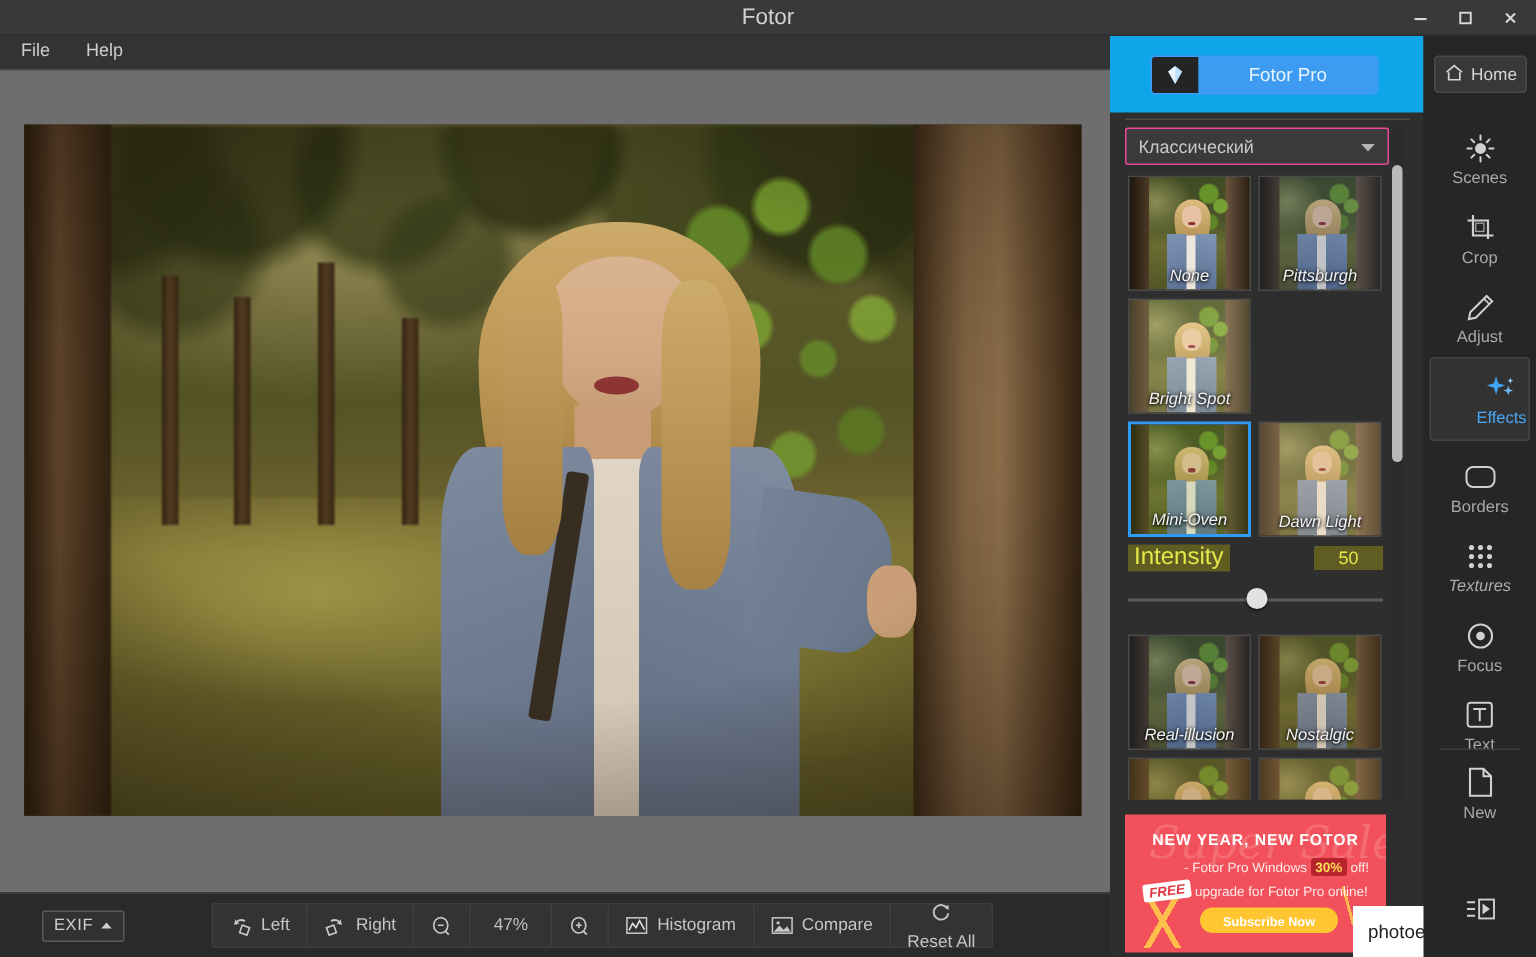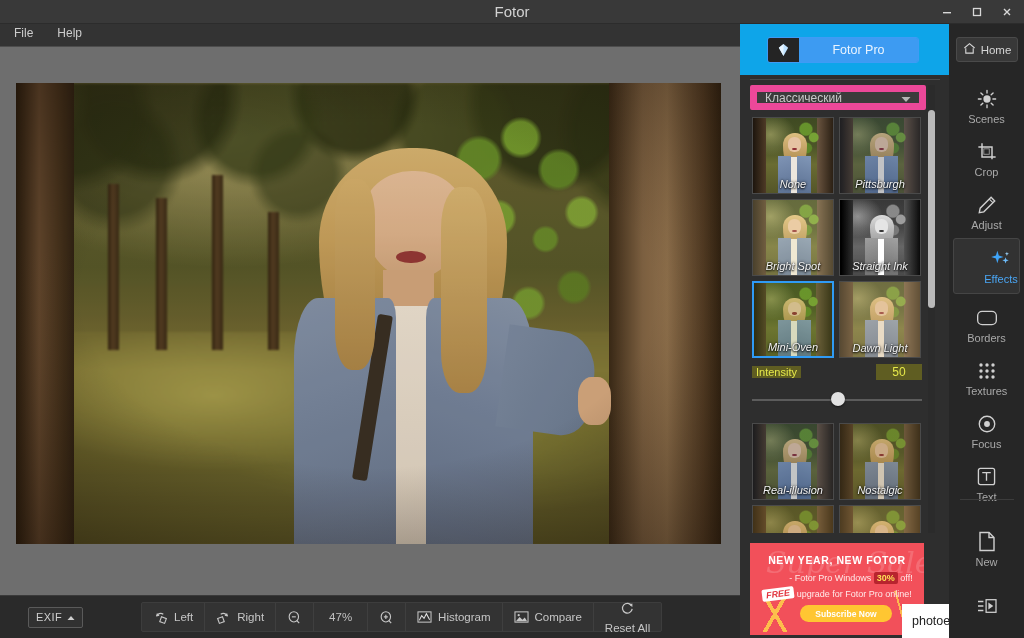--- a/index.html
+++ b/index.html
@@ -199,21 +199,21 @@
   }
   .pro-label {
     flex: 1; background: #3d9bf2; color: #eaf4ff;
     font-size: 12.5px; display: flex; align-items: center; justify-content: center;
   }
   .panel-sep {
     position: absolute; left: 750px; top: 79px; width: 190px; height: 1px; background: #4a4a4a;
   }
   .select-box {
     position: absolute; left: 750px; top: 85px; width: 176px; height: 25px;
-    background: #3b3b3b; border: 7px solid #ec4899; border-radius: 2px;
+    background: #3b3b3b; border: 1px solid #ec4899; border-radius: 2px;
     display: flex; align-items: center; padding: 0 8px;
   }
   .select-text { font-size: 12px; color: #c9c9c9; flex: 1; }
   .scrollbar-track {
     position: absolute; left: 928px; top: 85px; width: 7px; height: 448px; background: #2b2b2b;
   }
   .scrollbar-thumb {
     position: absolute; left: 928px; top: 110px; width: 7px; height: 198px;
     background: #b9b9b9; border-radius: 4px;
   }
@@ -271,21 +271,21 @@
   .th-ov-real   { position: absolute; inset: 0; background: rgba(30,60,100,.2); }
   .th-ov-nost   { position: absolute; inset: 0; background: rgba(120,95,45,.25); }
   .th-ov-w1     { position: absolute; inset: 0; background: rgba(150,115,50,.3); }
   .th-ov-w2     { position: absolute; inset: 0; background: rgba(190,150,80,.3); }
 
   .intensity-row {
     position: absolute; left: 752px; top: 364px; width: 170px; height: 16px;
     display: flex; align-items: center; justify-content: space-between;
   }
   .intensity-label {
-    font-size: 11px; color: #e5e84a; background: #5f5d22; padding: 0 4px;
+    font-size: 16px; color: #e5e84a; background: #5f5d22; padding: 0 4px;
   }
   .intensity-val {
     font-size: 12px; color: #e5e84a; background: #5f5d22;
     width: 46px; text-align: center; padding: 1px 0;
   }
   .slider-track {
     position: absolute; left: 752px; top: 399px; width: 170px; height: 2px;
     background: #5c5c5c;
   }
   .slider-knob {
@@ -599,37 +599,20 @@
               <div class="tp-face"></div>
               <div class="tp-lip"></div>
               <div class="tp-shirt"></div>
               <div class="tp-jkt-l"></div>
               <div class="tp-jkt-r"></div>
             </div>
           <div class="th-ov-bright"></div>
         </div>
         <div class="fx-label">Bright Spot</div>
       </div>
-      <div class="fx-cell">
-        <div class="th th-gray">
-          <div class="th-bg"></div>
-            <div class="th-tree-l"></div>
-            <div class="th-tree-r"></div>
-            <div class="th-leaf"></div>
-          <div class="th-person">
-              <div class="tp-hair"></div>
-              <div class="tp-face"></div>
-              <div class="tp-lip"></div>
-              <div class="tp-shirt"></div>
-              <div class="tp-jkt-l"></div>
-              <div class="tp-jkt-r"></div>
-            </div>
-        </div>
-        <div class="fx-label">Straight Ink</div>
-      </div>
     </div>
 
     <div class="fx-row">
       <div class="fx-cell selected">
         <div class="th">
           <div class="th-bg"></div>
             <div class="th-tree-l"></div>
             <div class="th-tree-r"></div>
             <div class="th-leaf"></div>
           <div class="th-person">
@@ -821,21 +804,21 @@
 
   <div class="rail-item" style="top:297px;">
     <span class="rail-ico">
       <svg width="22" height="16" viewBox="0 0 24 18">
         <rect x="1.5" y="1.5" width="21" height="15" rx="5" ry="5" fill="none" stroke="#d0d0d0" stroke-width="1.5"></rect>
       </svg>
     </span>
     <span class="rail-label">Borders</span>
   </div>
 
-  <div class="rail-item" style="top:350px;">
+  <div class="rail-item" style="top:350px;font-style:italic;">
     <span class="rail-ico">
       <svg width="20" height="20" viewBox="0 0 20 20">
         <g fill="#d0d0d0">
           <circle cx="4" cy="4" r="1.7"></circle>
             <circle cx="10" cy="4" r="1.7"></circle>
             <circle cx="16" cy="4" r="1.7"></circle>
           <circle cx="4" cy="10" r="1.7"></circle>
             <circle cx="10" cy="10" r="1.7"></circle>
             <circle cx="16" cy="10" r="1.7"></circle>
           <circle cx="4" cy="16" r="1.7"></circle>
@@ -862,21 +845,21 @@
       <svg width="19" height="19" viewBox="0 0 20 20">
         <rect x="1.5" y="1.5" width="17" height="17" rx="2" fill="none" stroke="#d0d0d0" stroke-width="1.4"></rect>
         <path d="M5.5 6 H14.5 M10 6 V14.5" stroke="#d0d0d0" stroke-width="1.4"></path>
       </svg>
     </span>
     <span class="rail-label">Text</span>
   </div>
 
   <div class="rail-div" style="top:499px;"></div>
 
-  <div class="rail-item" style="top:521px;">
+  <div class="rail-item" style="top:501px;">
     <span class="rail-ico">
       <svg width="18" height="21" viewBox="0 0 18 21">
         <path d="M2 1.5 H11 L16 6.5 V19.5 H2 Z" fill="none" stroke="#d0d0d0" stroke-width="1.4"></path>
         <path d="M11 1.5 V6.5 H16" fill="none" stroke="#d0d0d0" stroke-width="1.4"></path>
       </svg>
     </span>
     <span class="rail-label">New</span>
   </div>
 
   <div class="rail-item" style="top:578px;">

